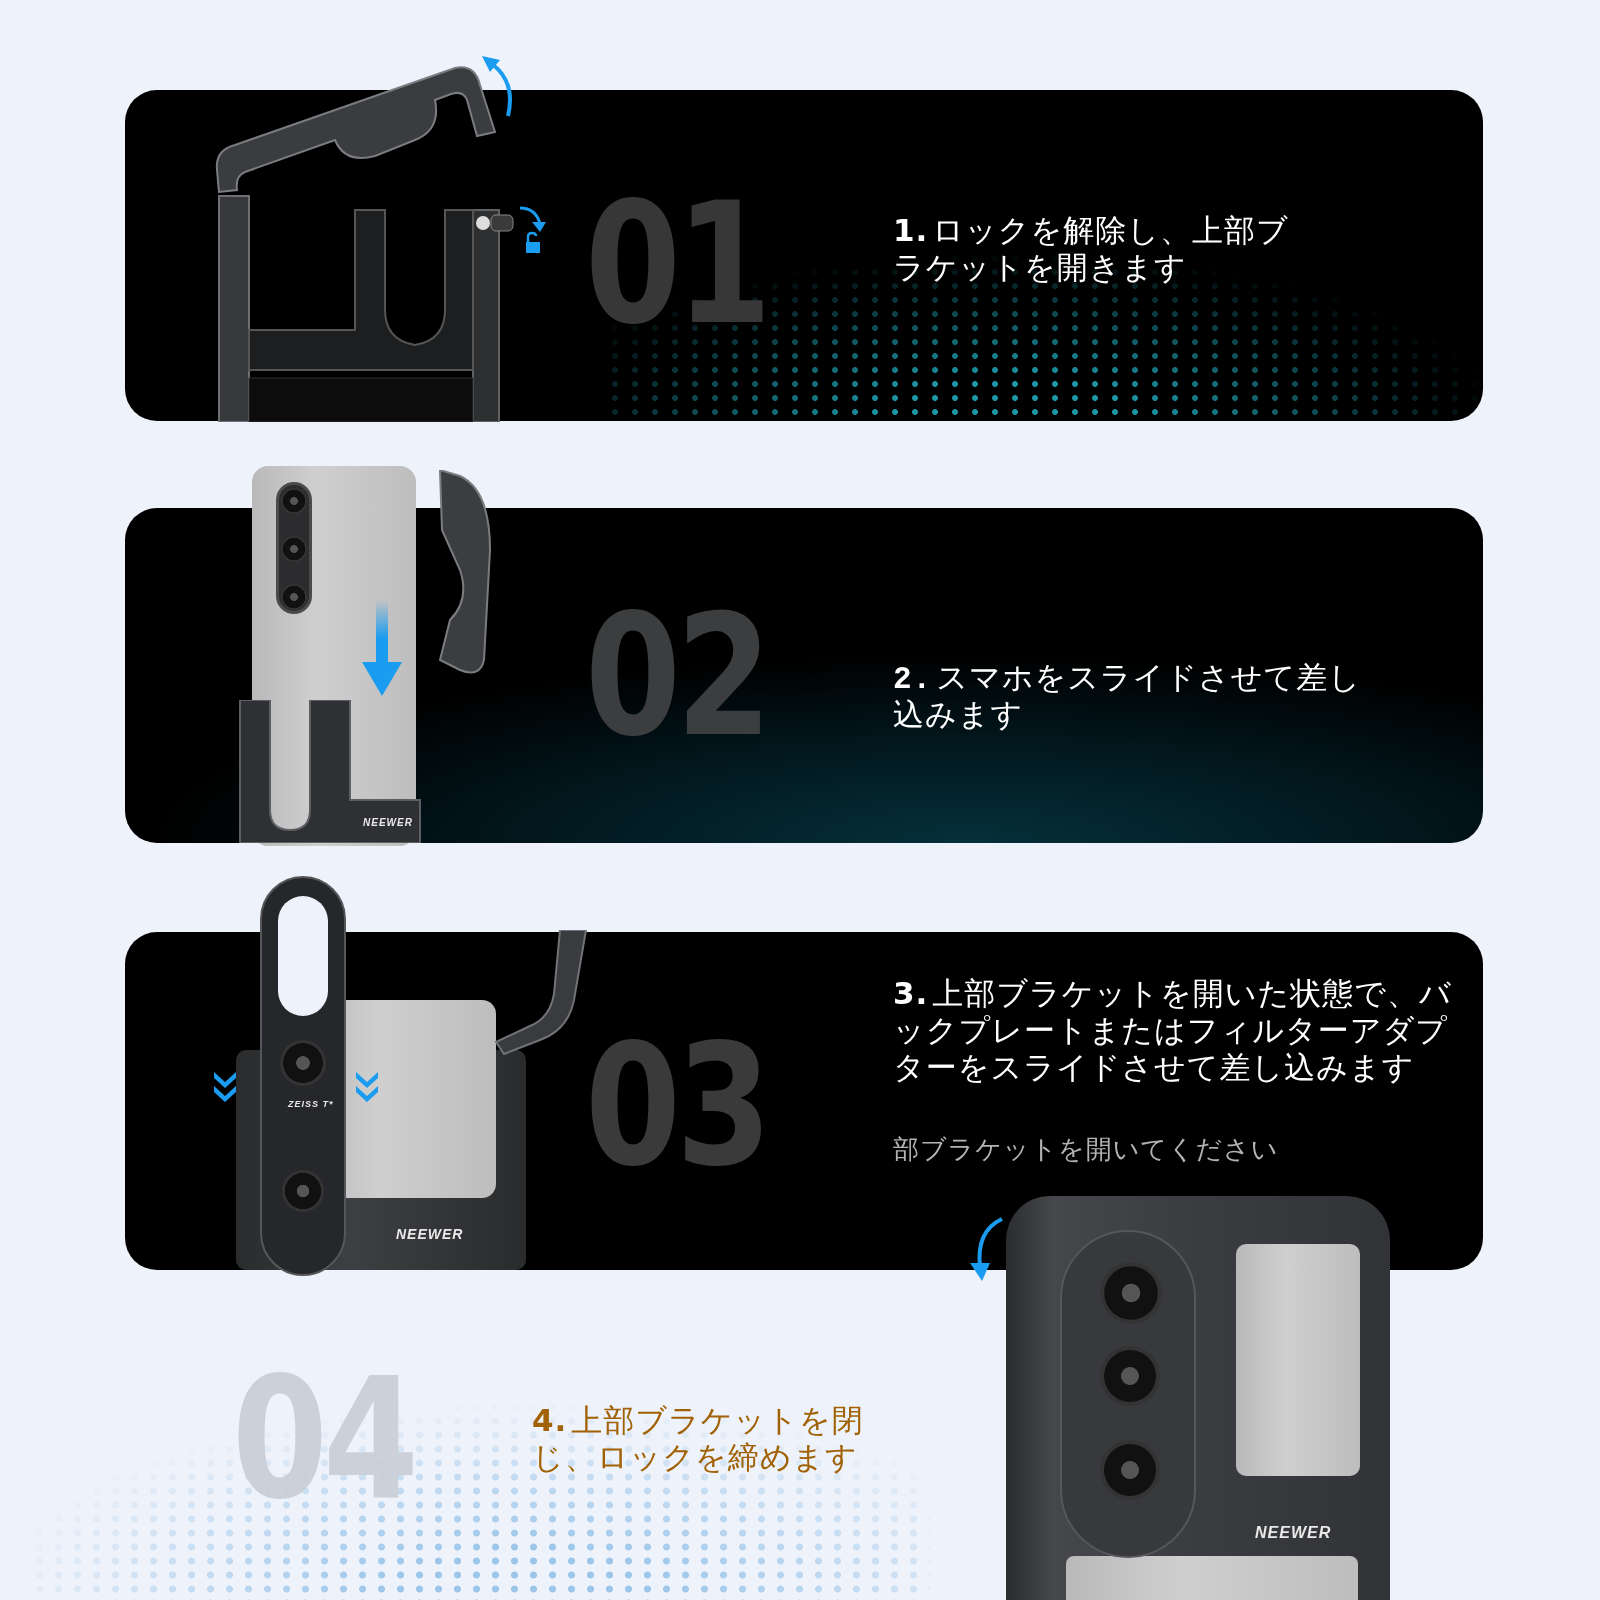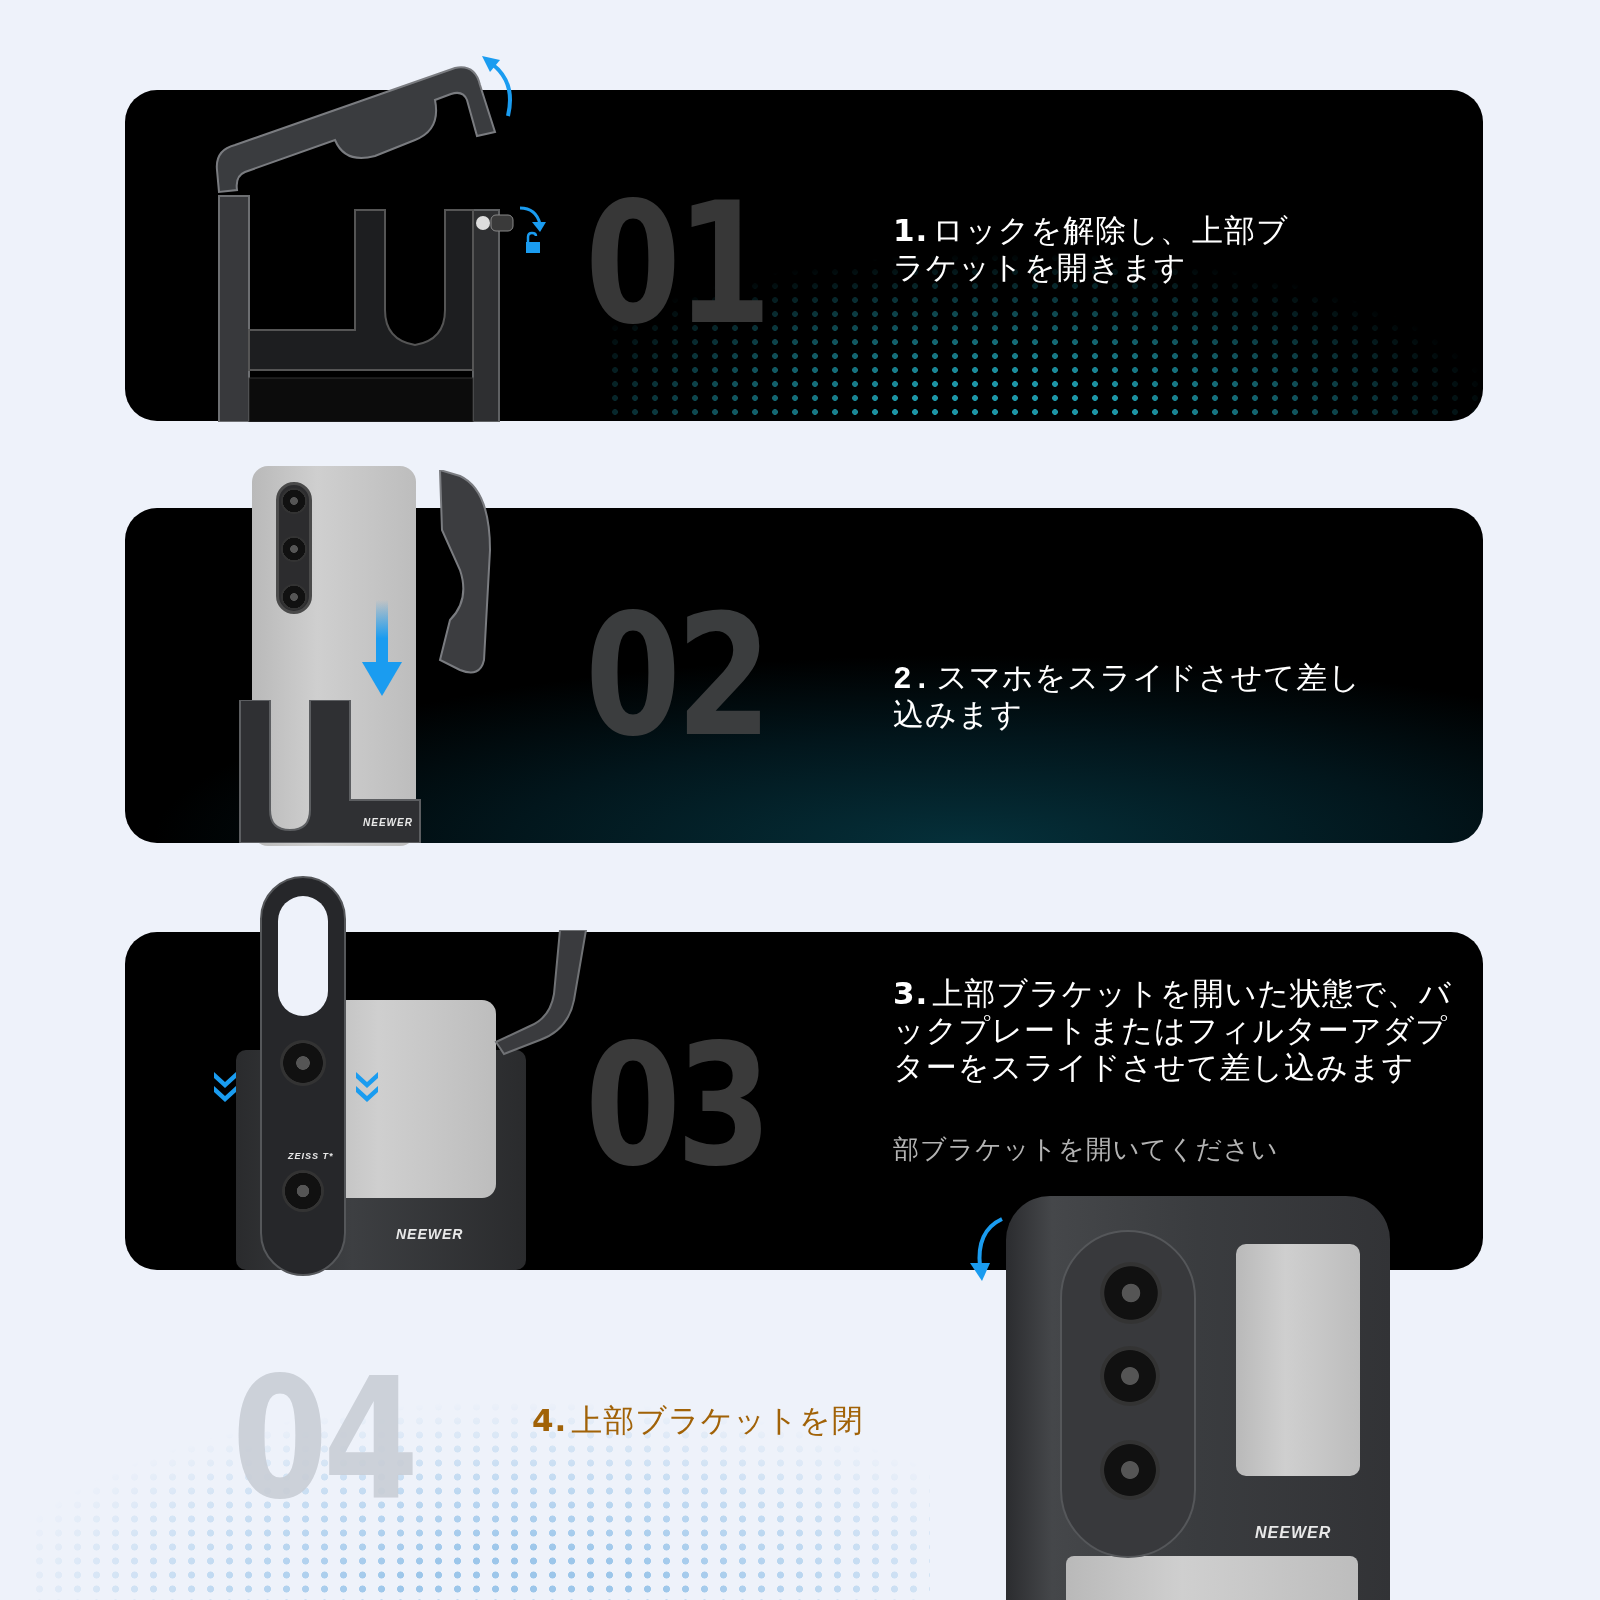--- a/index.html
+++ b/index.html
@@ -151,21 +151,21 @@
 
 <div class="panel" id="panel-3"></div>
 
 <div>
   <div class="cage" style="left:236px;top:1050px;width:290px;height:220px;"></div>
   <div class="phone-body" style="left:300px;top:1000px;width:196px;height:198px;border-radius:14px;"></div>
   <div style="position:absolute;left:260px;top:876px;width:86px;height:400px;background:#26272a;border-radius:44px;border:2px solid #55575a;"></div>
   <div style="position:absolute;left:278px;top:896px;width:50px;height:120px;background:#eef2fa;border-radius:25px;"></div>
   <div class="lens" style="left:280px;top:1040px;width:46px;height:46px;"></div>
   <div class="lens" style="left:282px;top:1170px;width:42px;height:42px;"></div>
-  <div class="logo-text" style="left:288px;top:1151px;font-size:9px;">ZEISS T*</div>
+  <div class="logo-text" style="left:288px;top:1099px;font-size:9px;">ZEISS T*</div>
   <div class="logo-text" style="left:396px;top:1226px;font-size:14px;">NEEWER</div>
   <svg class="icon-svg" style="left:490px;top:930px" width="110" height="130" viewBox="0 0 110 130">
     <path d="M70 0 L96 0 L84 70 Q78 100 50 110 L14 124 L6 112 L40 96 Q60 88 64 64 Z" fill="#3a3b3e" stroke="#707275" stroke-width="2"></path>
   </svg>
   <svg class="icon-svg" style="left:212px;top:1070px" width="26" height="36" viewBox="0 0 26 36">
     <path d="M2 2 L13 12 L24 2 L24 8 L13 18 L2 8 Z" fill="#1a9cf0"></path>
     <path d="M2 16 L13 26 L24 16 L24 22 L13 32 L2 22 Z" fill="#1a9cf0"></path>
   </svg>
   <svg class="icon-svg" style="left:354px;top:1070px" width="26" height="36" viewBox="0 0 26 36">
     <path d="M2 2 L13 12 L24 2 L24 8 L13 18 L2 8 Z" fill="#1a9cf0"></path>
@@ -182,20 +182,21 @@
 <div class="step-text" id="note-3">
   <br>
   <span>部ブラケットを開いてください</span>
 </div>
 
 <div class="dots-light"></div>
 
 <div class="step-number" id="num-4">04</div>
 <div class="step-text" id="text-4">
   <span class="idx">4.</span><span>上部ブラケットを閉</span><br>
+  <span>じ、ロックを締めます</span>
 </div>
 
 <div>
   <div class="cage" style="left:1006px;top:1196px;width:384px;height:404px;border-radius:44px 44px 0 0;background:linear-gradient(90deg,#2b2c2f,#45474a 12%,#3a3c3f 50%,#323336);"></div>
   <div class="phone-body" style="left:1236px;top:1244px;width:124px;height:232px;border-radius:10px;"></div>
   <div class="phone-body" style="left:1066px;top:1556px;width:292px;height:44px;border-radius:8px 8px 0 0;"></div>
   <div style="position:absolute;left:1060px;top:1230px;width:136px;height:328px;background:#38393c;border-radius:68px;border:2px solid #55575a;"></div>
   <div class="lens" style="left:1100px;top:1262px;width:62px;height:62px;"></div>
   <div class="lens" style="left:1100px;top:1346px;width:60px;height:60px;"></div>
   <div class="lens" style="left:1100px;top:1440px;width:60px;height:60px;"></div>

